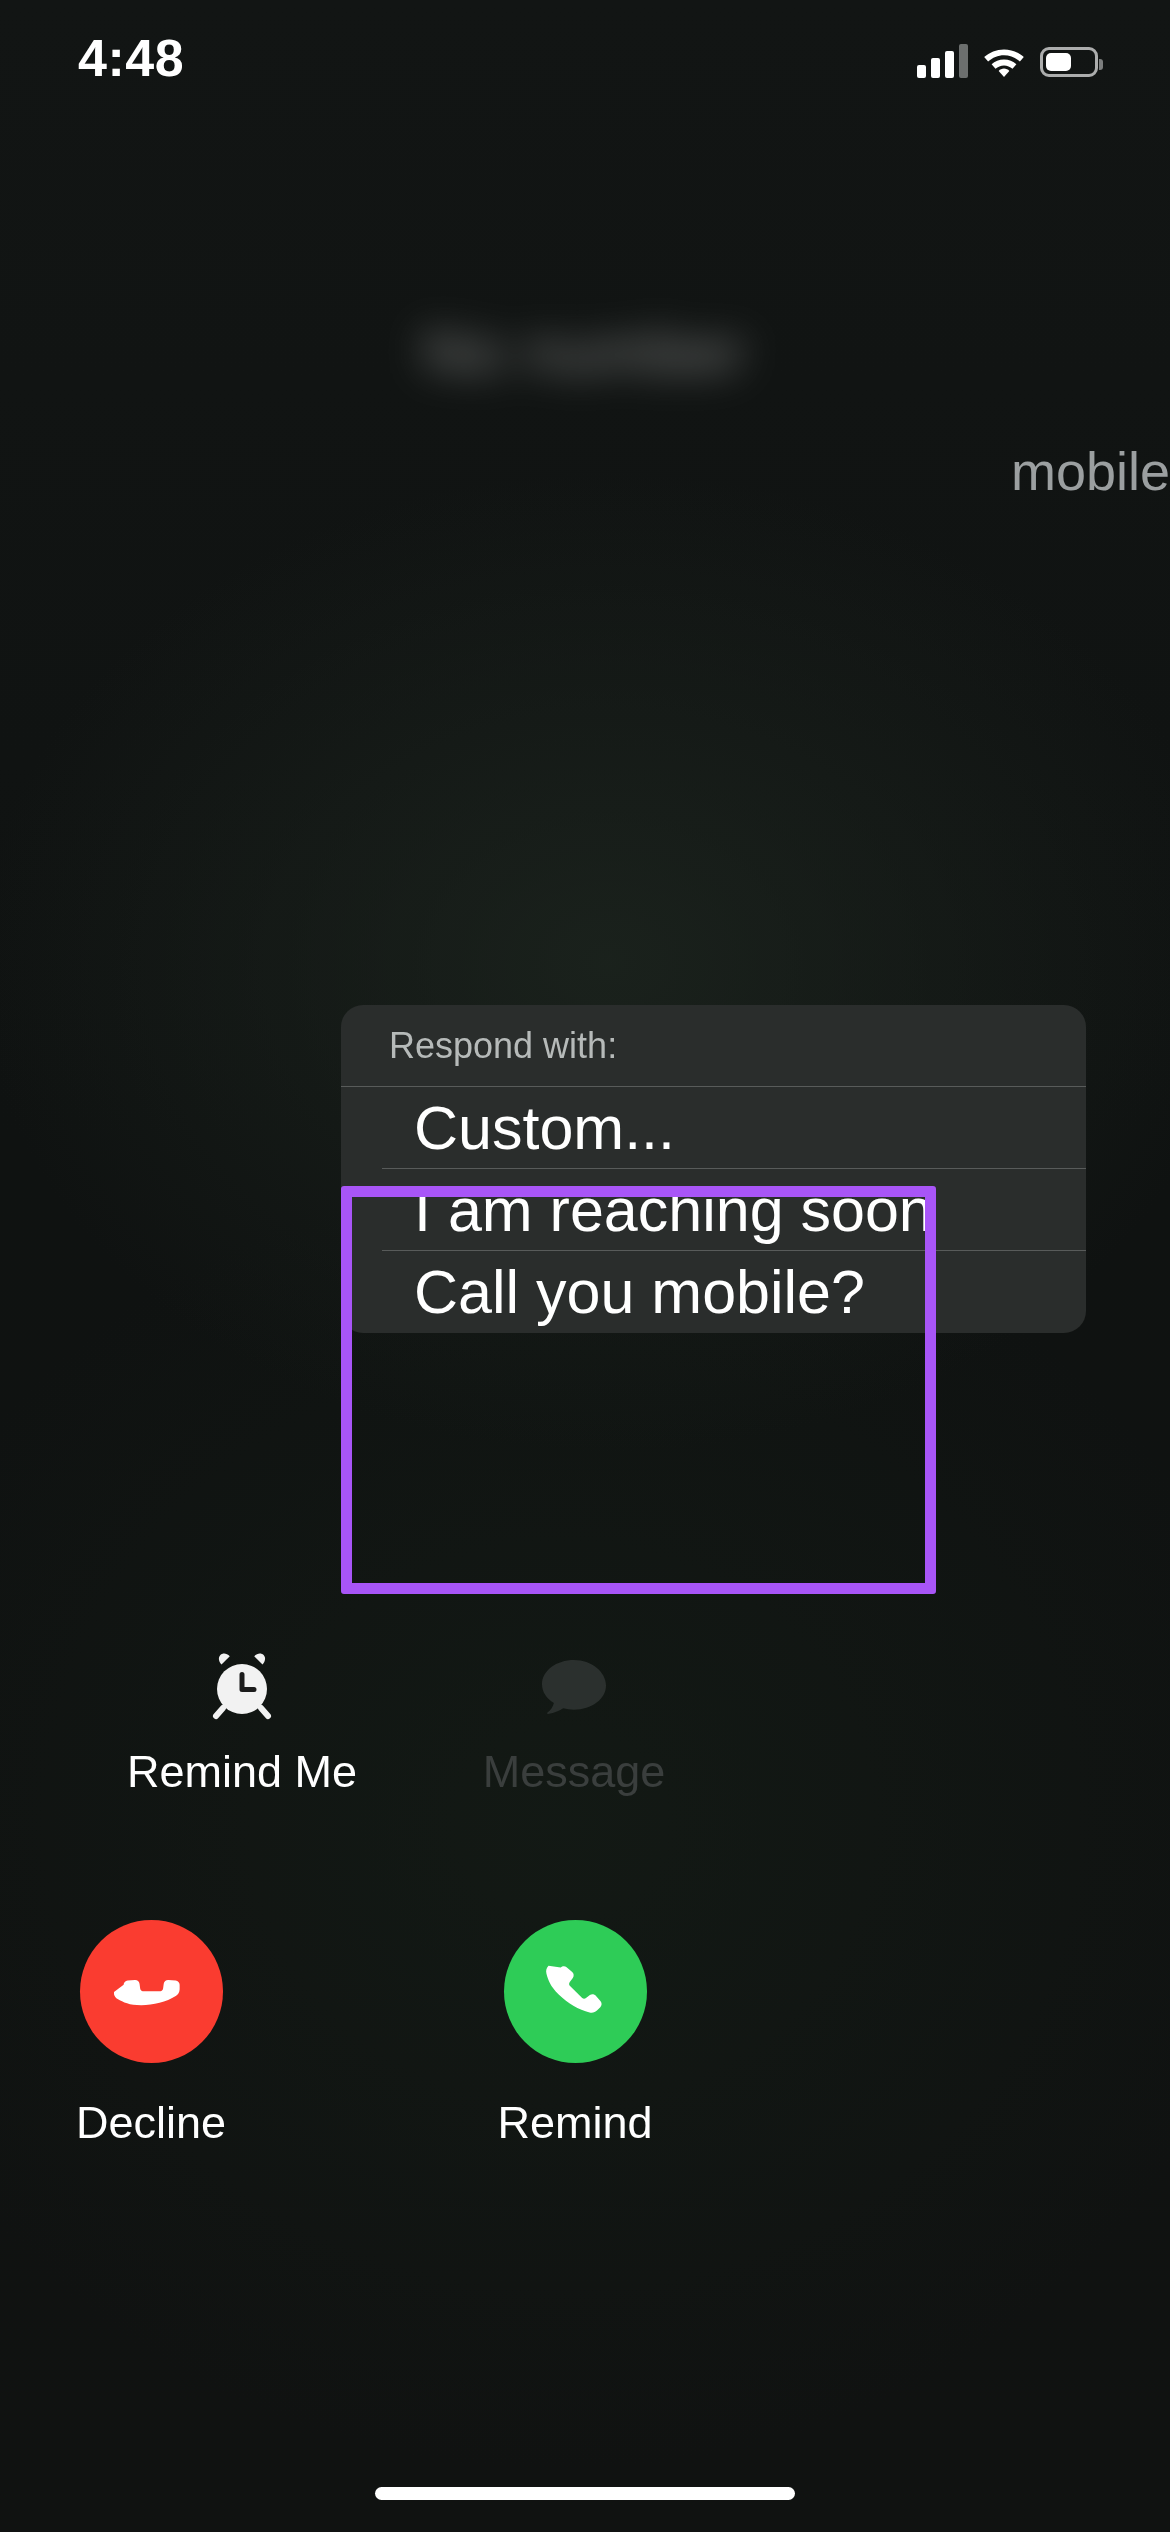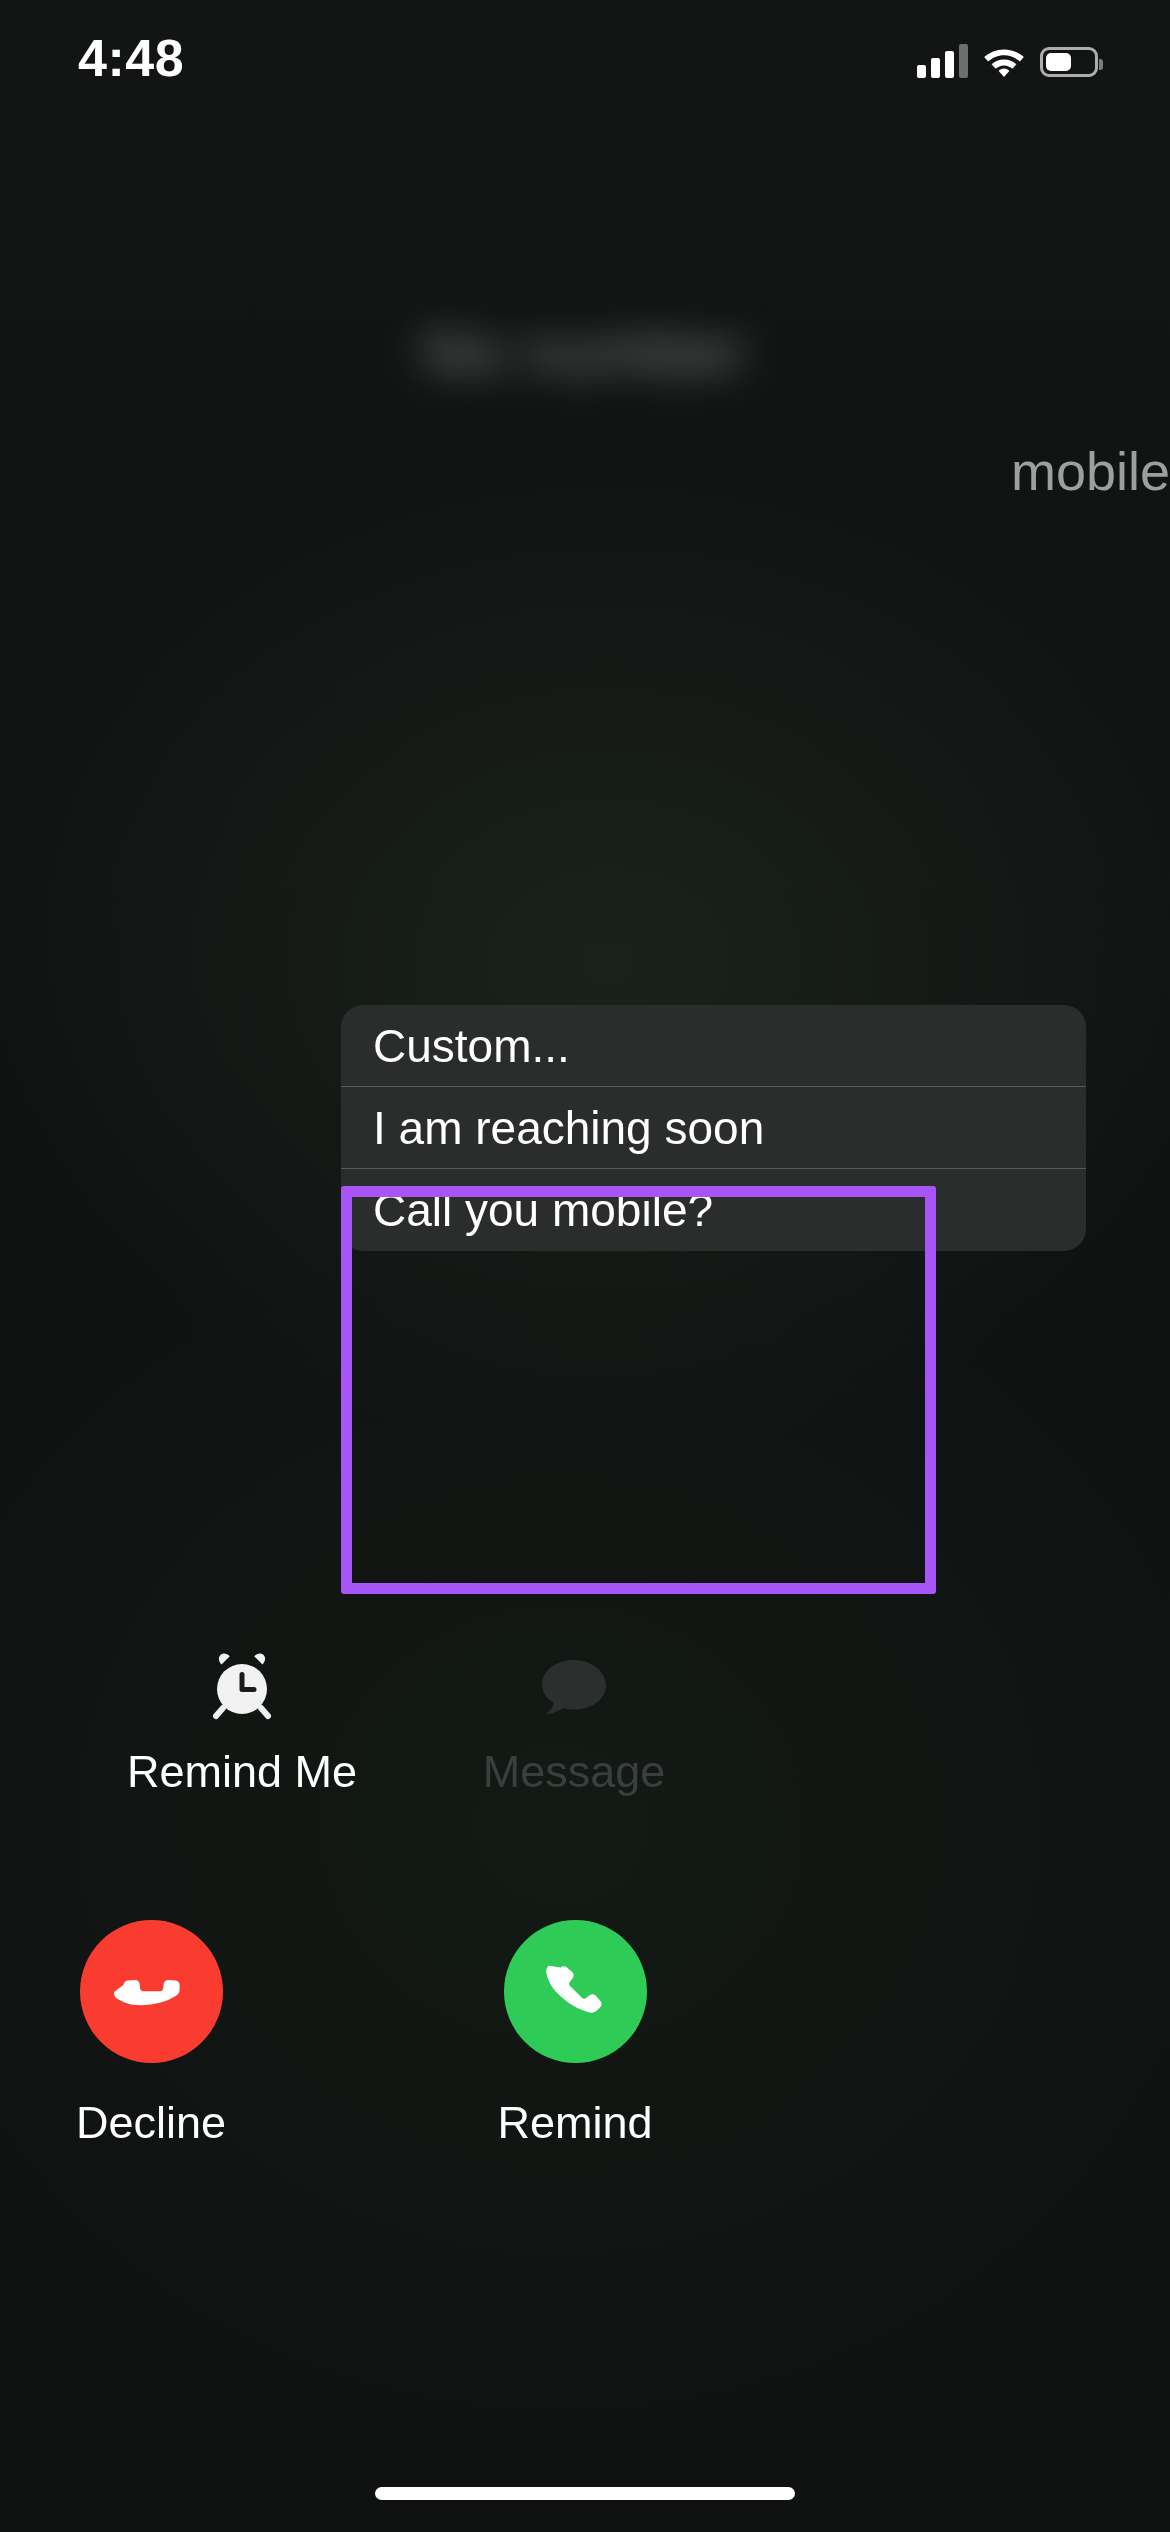--- a/index.html
+++ b/index.html
@@ -143,24 +143,25 @@
     padding-left: 48px;
     font-size: 36px;
     color: #b6bab9;
     border-bottom: 1px solid rgba(255,255,255,0.22);
   }
   .respond-item {
     height: 82px;
     display: flex;
     align-items: center;
     padding-left: 32px;
-    font-size: 46px;
+    font-size: 61px;
     color: #ffffff;
     border-bottom: 1px solid rgba(255,255,255,0.22);
     white-space: nowrap;
+    margin-left: 41px;
   }
   .respond-item.last { border-bottom: none; }
 
   
   .annotation-box {
     position: absolute;
     left: 341px;
     top: 1186px;
     width: 595px;
     height: 408px;
@@ -265,20 +266,21 @@
       </div>
   </div>
 </div>
 
 <div class="caller-name">
   <span class="blurred">No number</span>
 </div>
 <div class="caller-subtitle">mobile</div>
 
 <div class="respond-panel">
+  <div class="respond-header">Respond with:</div>
   <div class="respond-item">Custom...</div>
   <div class="respond-item">I am reaching soon</div>
   <div class="respond-item last">Call you mobile?</div>
 </div>
 
 <div class="annotation-box"></div>
 
 <div class="secondary-actions">
 
   <div class="sec-action remind">

